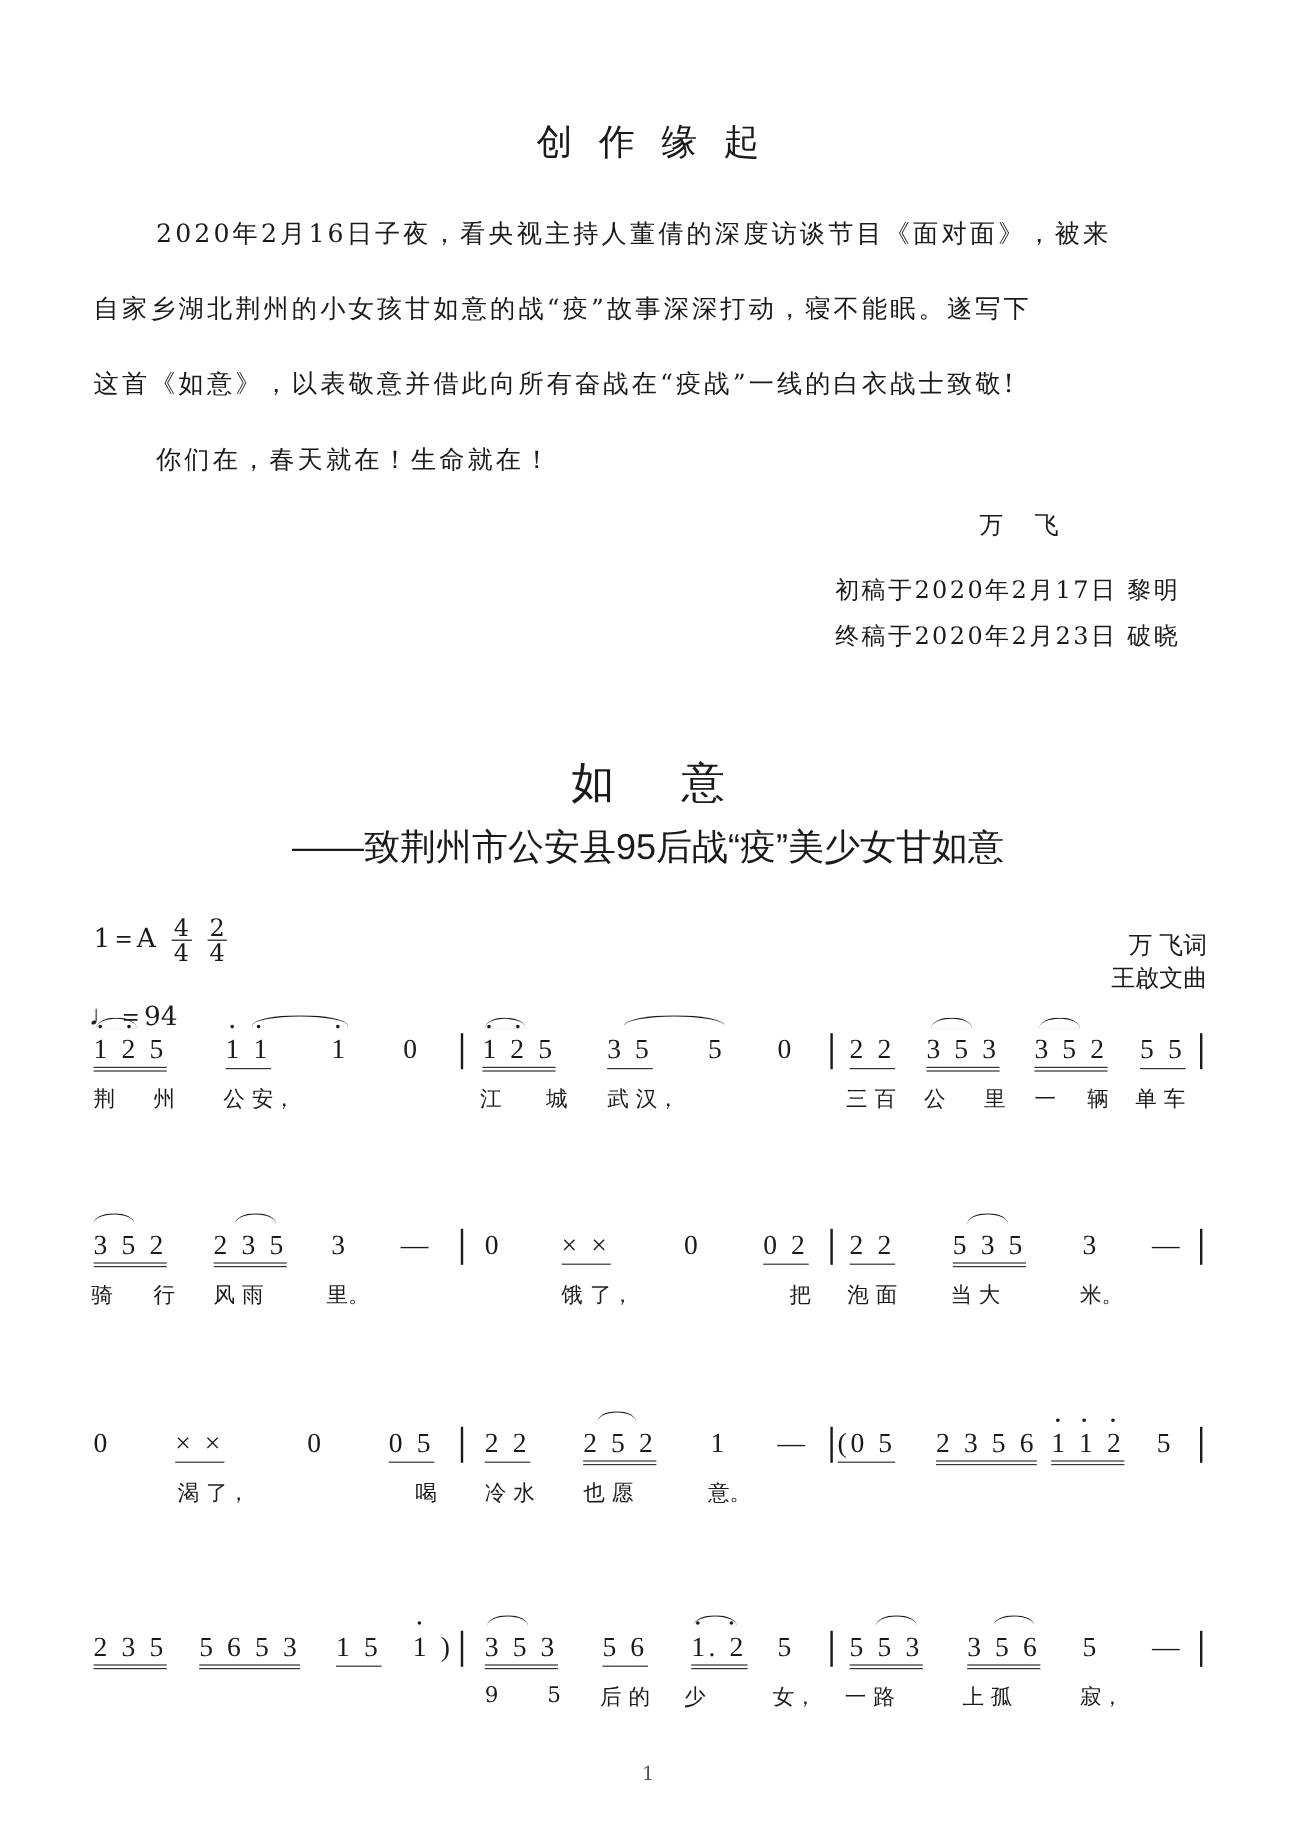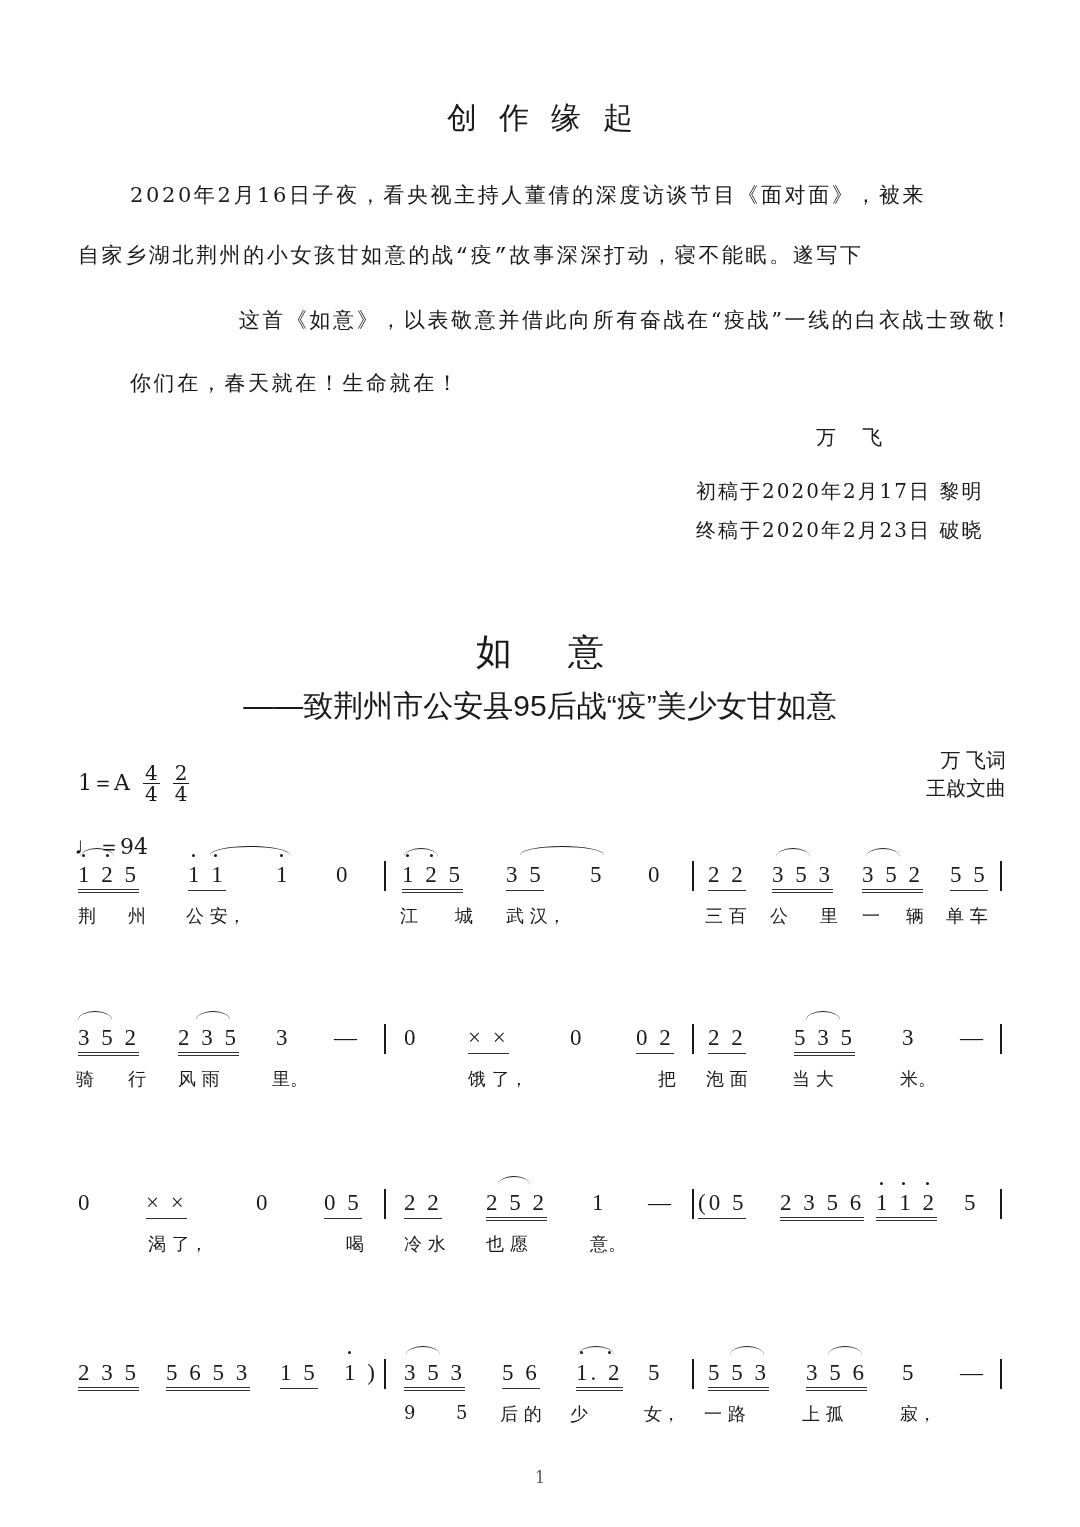--- a/index.html
+++ b/index.html
@@ -25,43 +25,43 @@
   .slur { position: absolute; border-top: 1.6px solid #1a1a1a; border-radius: 50% 50% 0 0 / 100% 100% 0 0; height: 8px; }
   .dot { position: absolute; width: 3px; height: 3px; border-radius: 50%; background: #1a1a1a; }
   .pg { top: 1468px; left: 0; width: 1080px; text-align: center; font-size: 16px; color: #555; }
 </style>
 </head>
 <body>
 
 <div>
   <div class="abs h1">创作缘起</div>
   <div class="abs para" style="top:163px; text-indent:52px;">2020年2月16日子夜，看央视主持人董倩的深度访谈节目《面对面》，被来</div>
-  <div class="abs para" style="top:225px;font-family:Liberation Mono, monospace;">自家乡湖北荆州的小女孩甘如意的战“疫”故事深深打动，寝不能眠。遂写下</div>
-  <div class="abs para" style="top:288px;text-align:right;">这首《如意》，以表敬意并借此向所有奋战在“疫战”一线的白衣战士致敬!</div>
+  <div class="abs para" style="top:225px;">自家乡湖北荆州的小女孩甘如意的战“疫”故事深深打动，寝不能眠。遂写下</div>
+  <div class="abs para" style="top:288px;">这首《如意》，以表敬意并借此向所有奋战在“疫战”一线的白衣战士致敬!</div>
   <div class="abs para" style="top:351px; text-indent:52px;">你们在，春天就在！生命就在！</div>
   <div class="abs sign" style="top:424px; left:816px; letter-spacing:10px;">万  飞</div>
   <div class="abs sign" style="top:478px; left:696px;">初稿于2020年2月17日 黎明</div>
   <div class="abs sign" style="top:517px; left:696px;">终稿于2020年2月23日 破晓</div>
 </div>
 
 <div>
   <div class="abs title2">
     <span>如</span><span>意</span>
   </div>
   <div class="abs sub">——致荆州市公安县95后战“疫”美少女甘如意</div>
 
   <div class="abs meta" style="top:752px; left:78px;margin-top:11px;">
     <span>1＝A</span>
     <span class="frac"><span class="n">4</span><span class="d">4</span></span>
     <span class="frac"><span class="n">2</span><span class="d">4</span></span>
   </div>
   <div class="abs meta" style="top:832px; left:74px;">
     <span class="note">♩</span><span>＝94</span>
   </div>
-  <div class="abs credits" style="top:746px;">
+  <div class="abs credits" style="top:774px;">
     <div>万  飞词</div>
     <div>王啟文曲</div>
   </div>
 </div>
 
 <div id="score">
     <div class="abs note-group ul2" style="top:862px; left:78px; font-size:23px; letter-spacing:3px; font-family:&quot;Liberation Serif&quot;, serif;">1 2 5</div>
     <div class="abs note-group ul1" style="top:862px; left:188px; font-size:23px; letter-spacing:3px; font-family:&quot;Liberation Serif&quot;, serif;">1 1</div>
     <div class="abs note-group " style="top:862px; left:276px; font-size:23px; letter-spacing:3px; font-family:&quot;Liberation Serif&quot;, serif;">1</div>
     <div class="abs note-group " style="top:862px; left:336px; font-size:23px; letter-spacing:3px; font-family:&quot;Liberation Serif&quot;, serif;">0</div>

